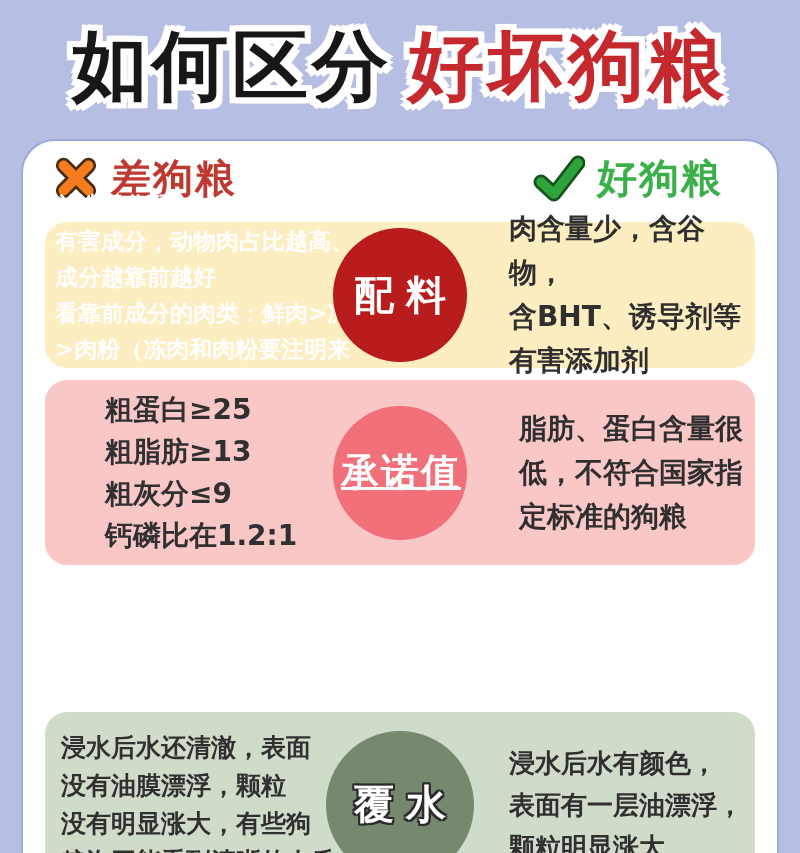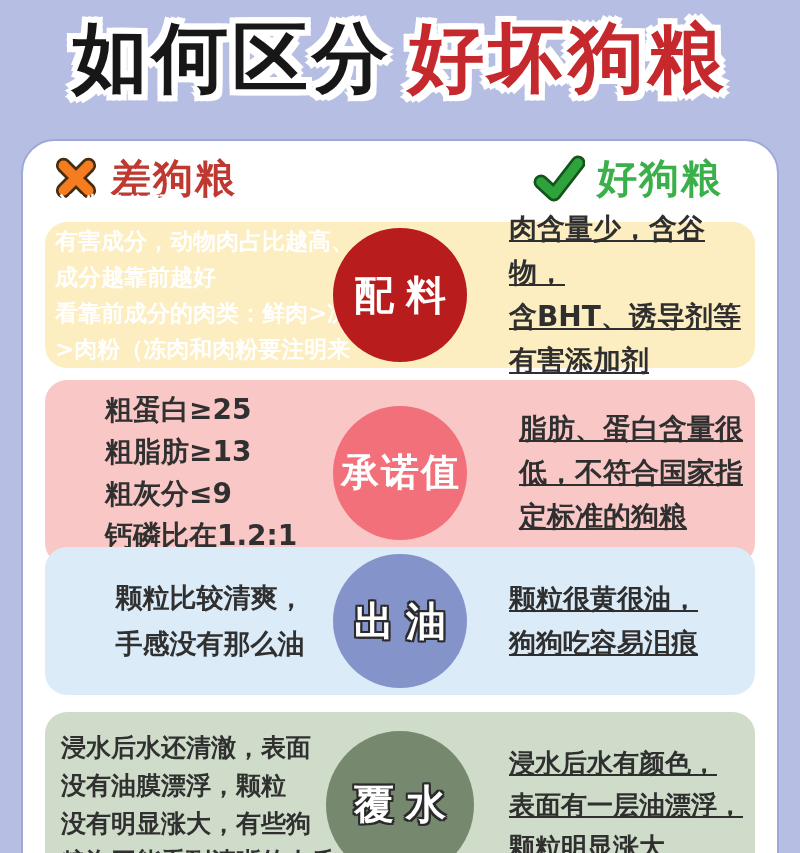--- a/index.html
+++ b/index.html
@@ -1,21 +1,21 @@
 <!DOCTYPE html>
 <html><head>
 <meta charset="utf-8">
 <style>
   html,body { margin:0; padding:0; }
   body { width:800px; height:853px; font-family:"DejaVu Sans","Liberation Sans",sans-serif; }
   .stage { position:relative; width:800px; height:853px; overflow:hidden; background:#b6bfe3; }
 
   
   .title {
-    position:absolute; top:8px; left:0; width:800px; margin:0;
+    position:absolute; top:16px; left:0; width:800px; margin:0;
     text-align:center; font-size:76px; font-weight:900; letter-spacing:4px;
     white-space:nowrap;
   }
   .title span {
     text-shadow:
       3px 0 0 #fff, -3px 0 0 #fff, 0 3px 0 #fff, 0 -3px 0 #fff,
       4px 4px 0 #fff, -4px -4px 0 #fff, 4px -4px 0 #fff, -4px 4px 0 #fff,
       6px 0 0 #fff, -6px 0 0 #fff, 0 6px 0 #fff, 0 -6px 0 #fff,
       6px 6px 0 #fff, -6px 6px 0 #fff, 6px -6px 0 #fff, -6px -6px 0 #fff;
   }
@@ -44,40 +44,40 @@
   .row-4 { top:571px; height:185px; }
 
   .col-good {
     position:absolute; left:0; top:0; bottom:0; width:345px;
     display:flex; align-items:center; padding-left:10px; box-sizing:border-box;
     white-space:pre-line; font-weight:700;
   }
   .col-bad {
     position:absolute; left:456px; right:8px; top:0; bottom:0;
     display:flex; align-items:center; padding-left:8px; box-sizing:border-box;
-    white-space:pre-line; font-weight:700; color:#2f2f2f;text-decoration:underline;
+    white-space:pre-line; font-weight:700; color:#2f2f2f;
   }
   .row-1 .col-good { font-size:23px; line-height:36px; }
   .row-2 .col-good { font-size:28px; line-height:42px; padding-left:60px; }
   .row-3 .col-good { font-size:27px; line-height:46px; padding-left:0;
                      justify-content:center; text-align:center; width:330px; }
   .row-4 .col-good { font-size:25px; line-height:38px; padding-left:16px; }
   .row-1 .col-bad  { font-size:28px; line-height:44px; }
   .row-2 .col-bad  { font-size:28px; line-height:44px;margin-left:10px; }
   .row-3 .col-bad  { font-size:27px; line-height:44px; }
   .row-4 .col-bad  { font-size:26px; line-height:42px; }
 
   .badge {
     position:absolute; left:50%; top:50%; transform:translate(-50%,-50%);
     width:134px; height:134px; border-radius:50%;
     display:flex; align-items:center; justify-content:center;
     color:#ffffff; font-size:40px; font-weight:800; white-space:nowrap;
   }
   .row-1 .badge, .row-3 .badge, .row-4 .badge { letter-spacing:12px; text-indent:12px; }
-  .row-2 .badge { letter-spacing:2px; text-indent:2px; font-size:38px; }
+  .row-2 .badge { letter-spacing:2px; text-indent:2px; font-size:38px;text-decoration:underline; }
   .row-4 .badge { width:148px; height:148px; }
   .badge.outlined {
     text-shadow:
       2px 0 0 #2b2b2b, -2px 0 0 #2b2b2b, 0 2px 0 #2b2b2b, 0 -2px 0 #2b2b2b,
       2px 2px 0 #2b2b2b, -2px -2px 0 #2b2b2b, 2px -2px 0 #2b2b2b, -2px 2px 0 #2b2b2b;
   }
 </style>
 </head>
 <body>
 
@@ -124,27 +124,20 @@
       <div class="col-good" style="color: rgb(48, 48, 48);">粗蛋白≥25
 粗脂肪≥13
 粗灰分≤9
 钙磷比在1.2:1</div>
       <div class="badge" style="background: rgb(241, 112, 122);">承诺值</div>
       <div class="col-bad">脂肪、蛋白含量很
 低，不符合国家指
 定标准的狗粮</div>
     </section>
 
-    <section class="row row-3" style="background: rgb(220, 235, 248);">
-      <div class="col-good" style="color: rgb(48, 48, 48);">颗粒比较清爽，
-手感没有那么油</div>
-      <div class="badge outlined" style="background: rgb(133, 147, 203);">出油</div>
-      <div class="col-bad">颗粒很黄很油，
-狗狗吃容易泪痕</div>
-    </section>
 
     <section class="row row-4" style="background: rgb(206, 220, 201);">
       <div class="col-good" style="color: rgb(48, 48, 48);">浸水后水还清澈，表面
 没有油膜漂浮，颗粒
 没有明显涨大，有些狗
 粮泡开能看到清晰的肉质</div>
       <div class="badge outlined" style="background: rgb(118, 136, 110);">覆水</div>
       <div class="col-bad">浸水后水有颜色，
 表面有一层油漂浮，
 颗粒明显涨大</div>

